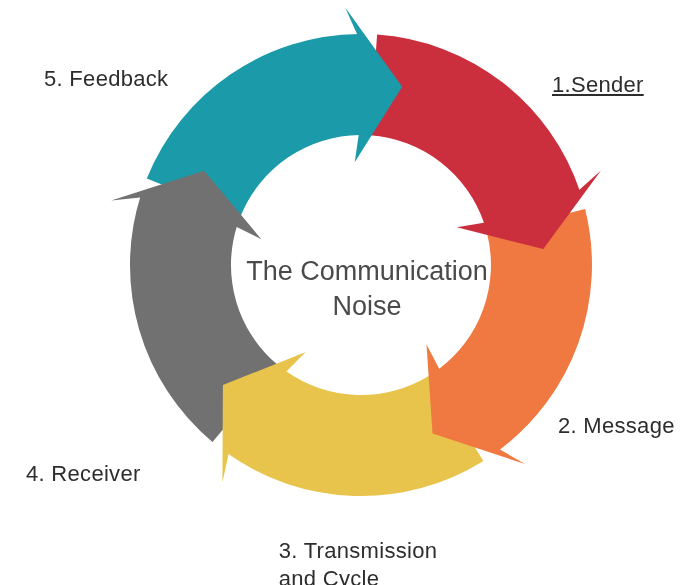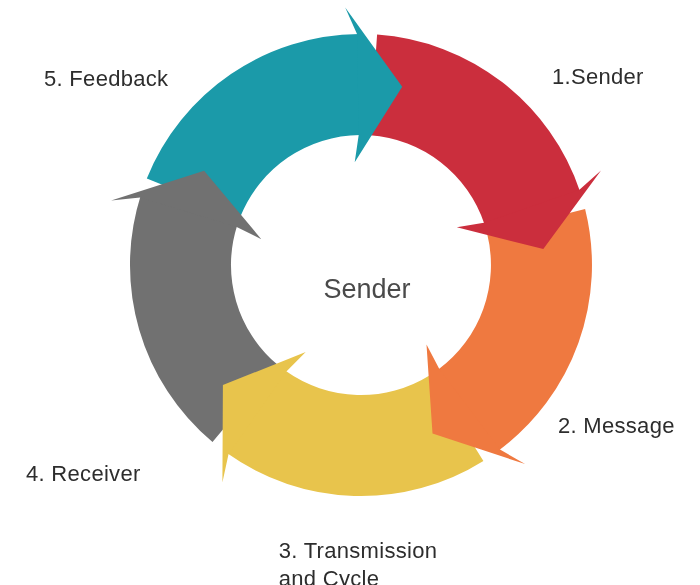--- a/index.html
+++ b/index.html
@@ -21,21 +21,21 @@
     top: 0;
   }
   .label {
     position: absolute;
     font-size: 22px;
     color: #2d2d2d;
     white-space: nowrap;
     letter-spacing: 0.3px;
   }
   #lbl-feedback  { left: 44px;  top: 66px; }
-  #lbl-sender    { left: 552px; top: 64px; }
+  #lbl-sender    { left: 552px; top: 72px; text-decoration: underline; }
   #lbl-message   { left: 558px; top: 413px; }
   #lbl-receiver  { left: 26px;  top: 413px; margin-top: 48px; }
   #lbl-transmission {
     left: 358px; top: 537px;
     transform: translateX(-50%);
     line-height: 28px;
   }
   .center-title {
     position: absolute;
     left: 367px; top: 289px;
@@ -76,16 +76,17 @@
   <div class="label" id="lbl-message">2. Message</div>
 
   <div class="label" id="lbl-receiver">4. Receiver</div>
 
   <div class="label" id="lbl-transmission">
     <div>3. Transmission</div>
     <div>and Cycle</div>
   </div>
 
   <div class="center-title">
-    <div>Sender</div>
+    <div>The Communication</div>
+    <div>Noise</div>
   </div>
 
 </div>
 
 </body></html>

